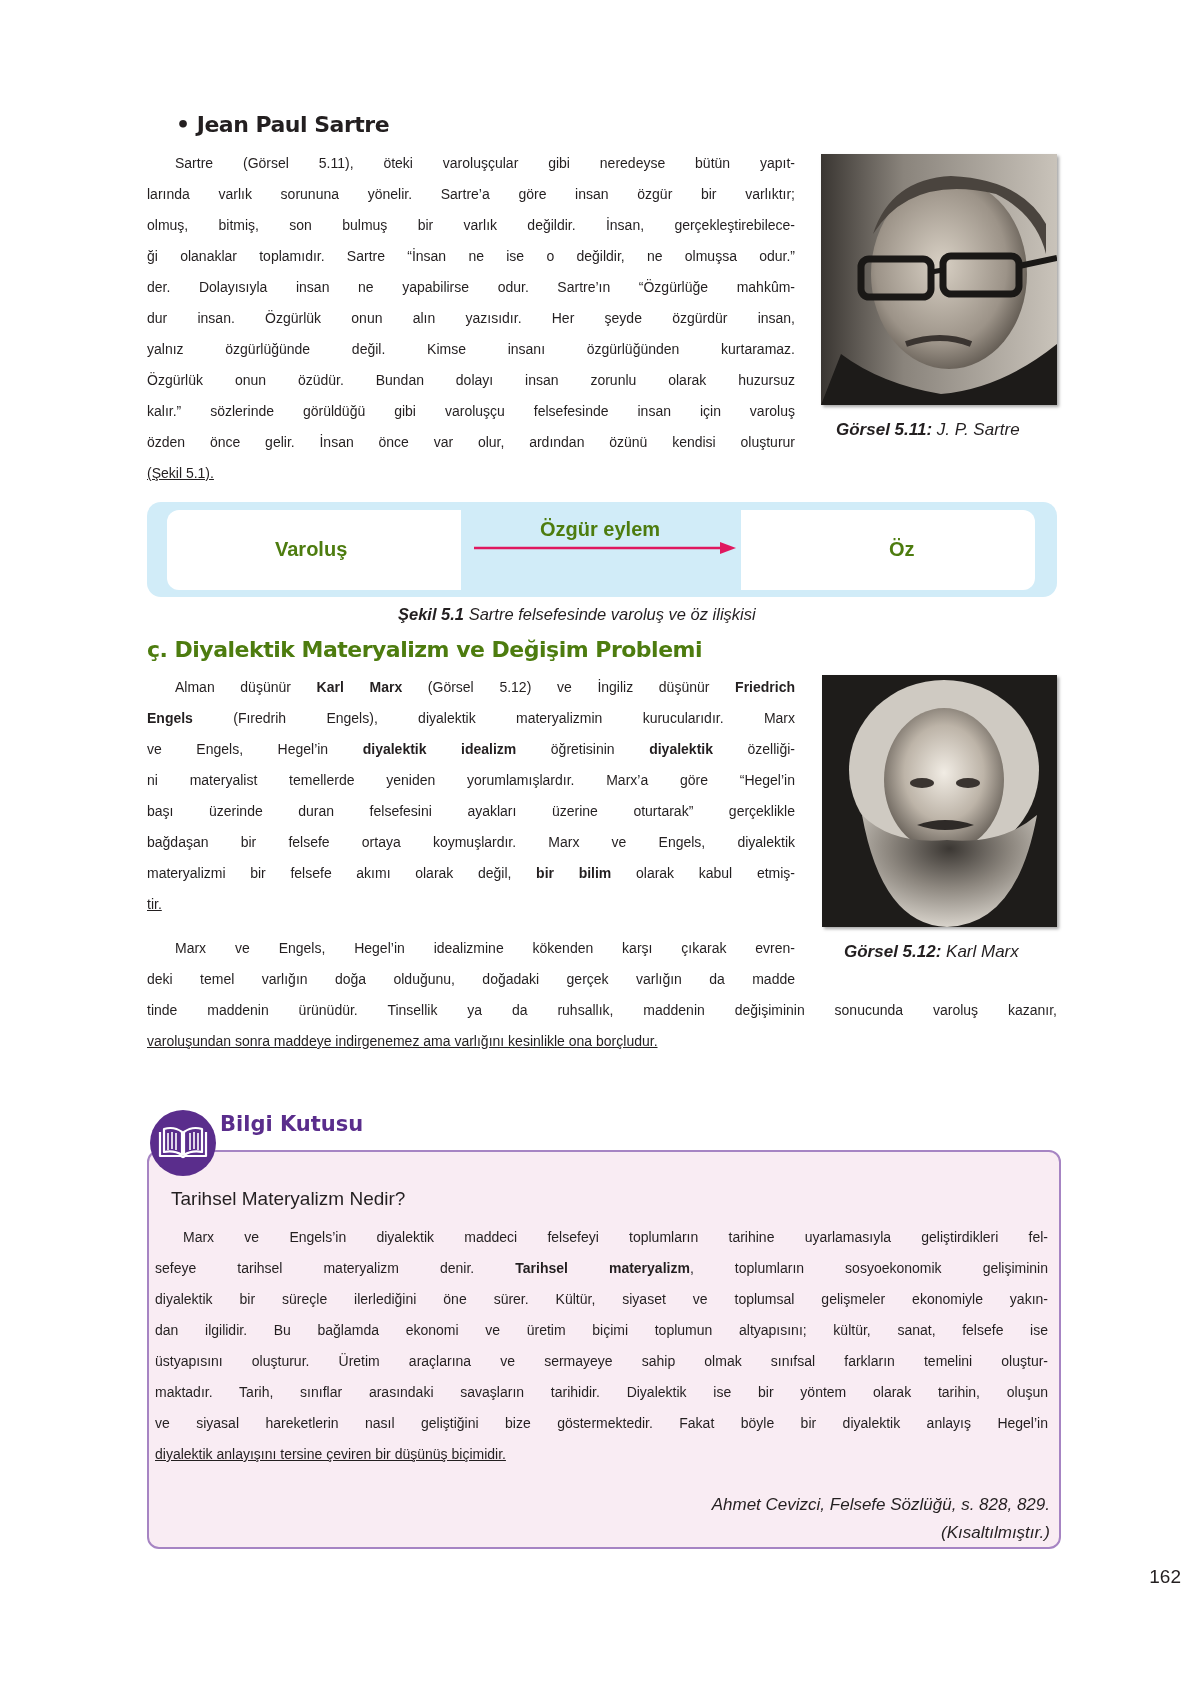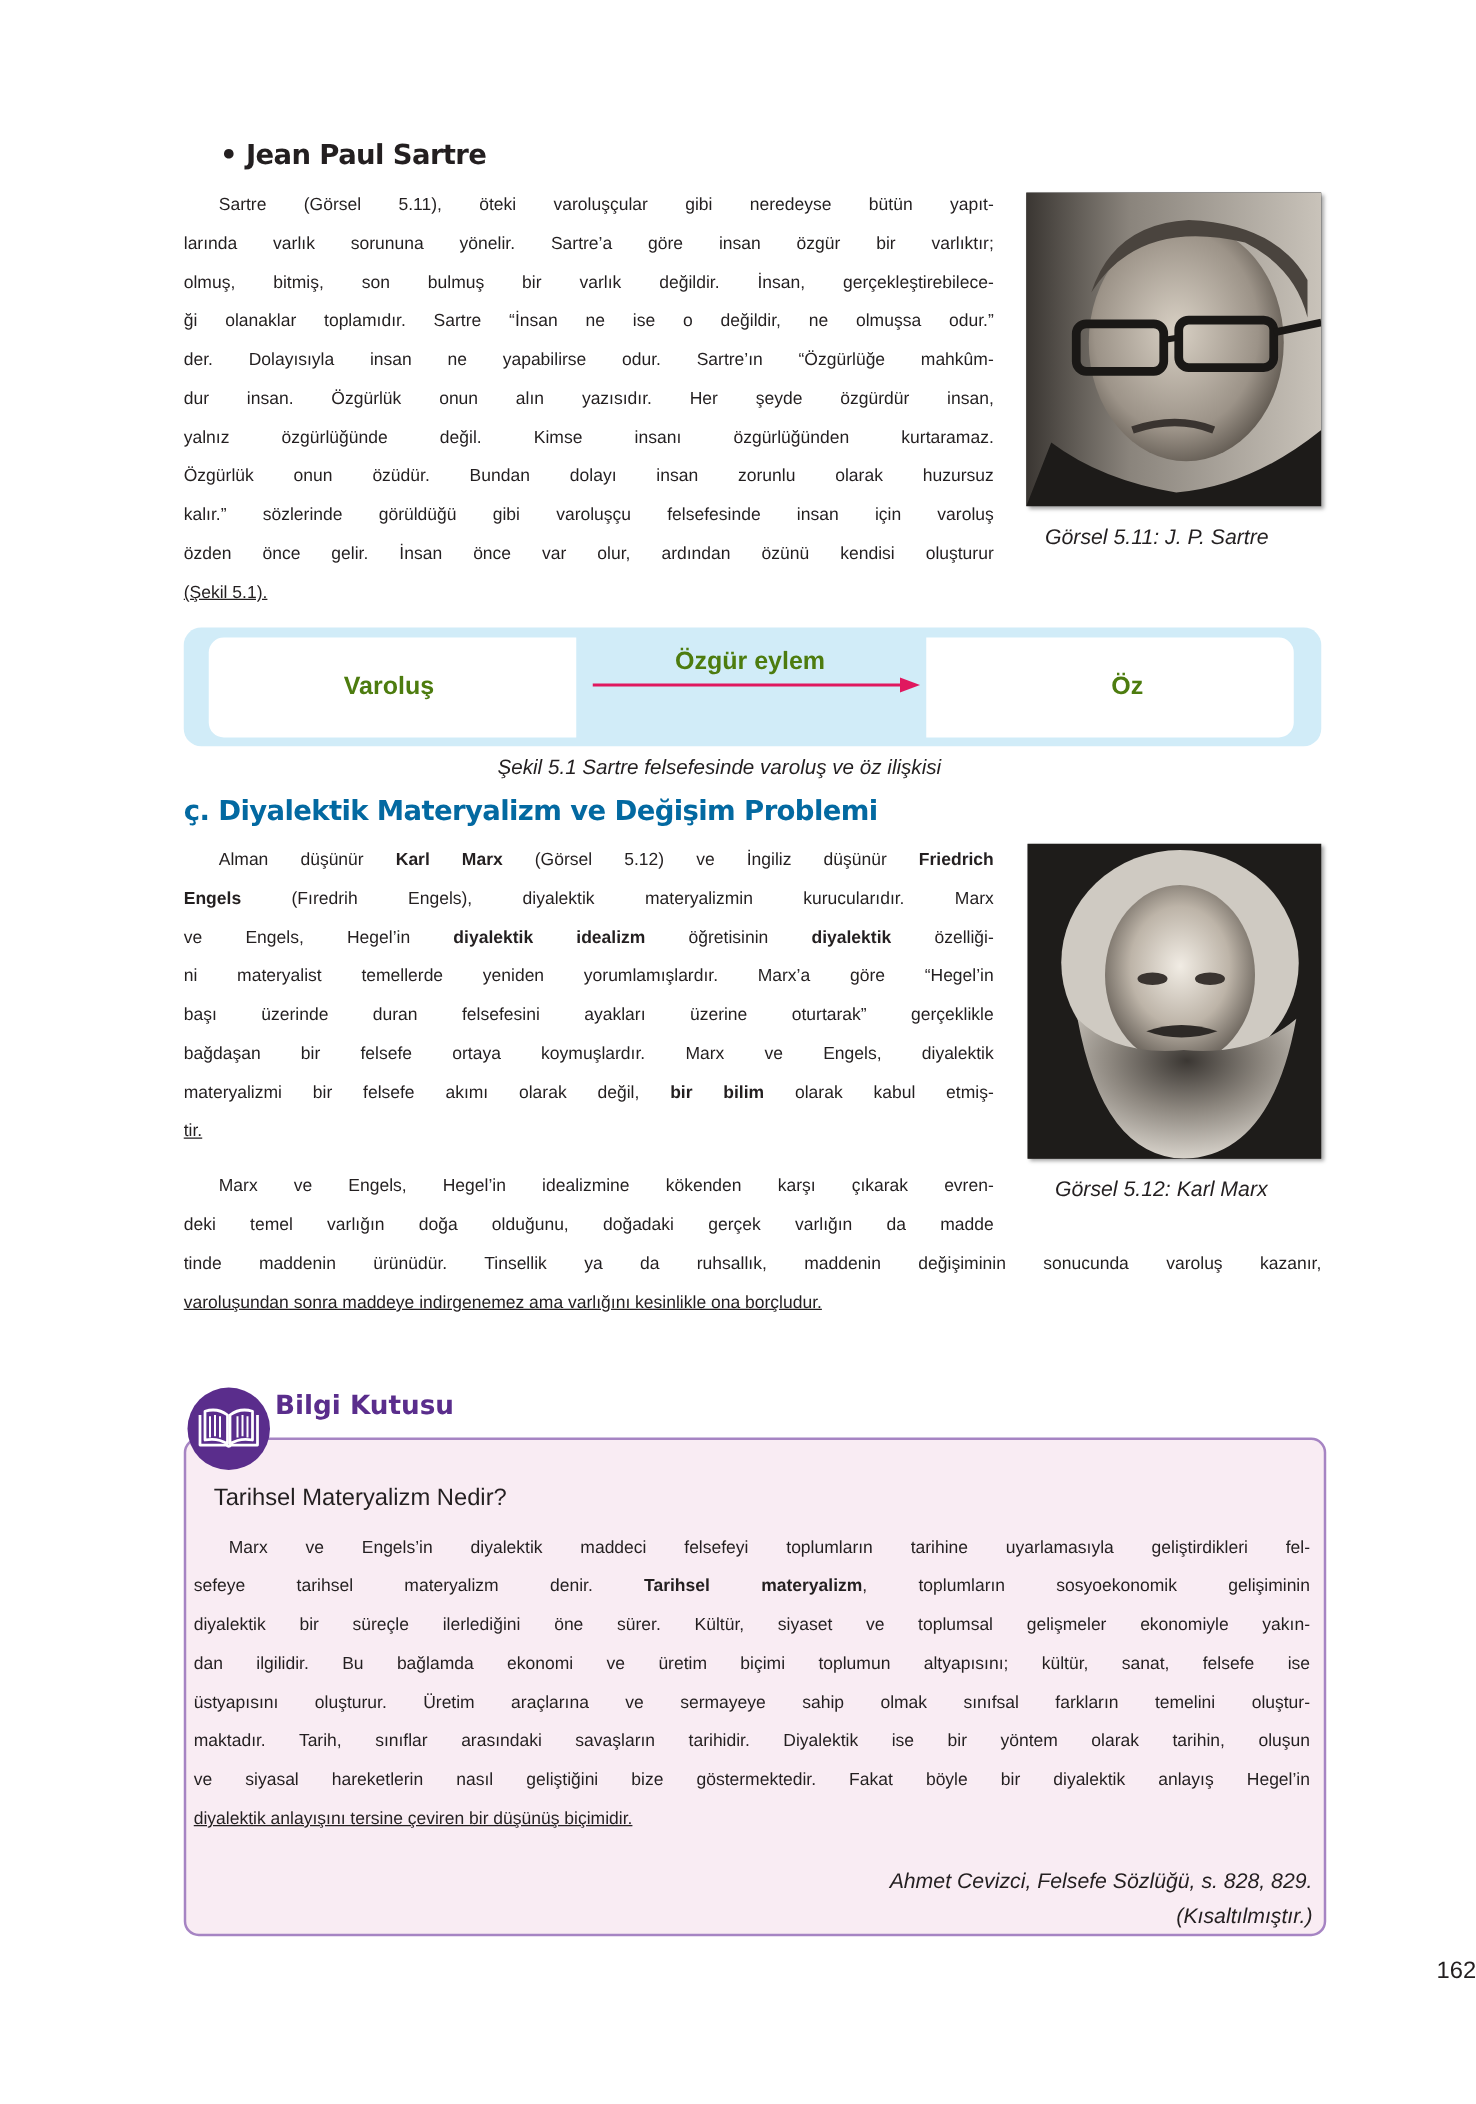--- a/index.html
+++ b/index.html
@@ -4,24 +4,24 @@
 <style>
   html, body { margin: 0; padding: 0; background: #ffffff; }
   body { width: 1181px; height: 1683px; position: relative; overflow: hidden;
          font-family: "Liberation Sans", sans-serif; color: #231f20; }
   .abs { position: absolute; }
   .para { position: absolute; font-size: 14px; line-height: 31px; text-align: justify; color: #231f20; }
   .para .ln { display: block; white-space: nowrap; text-align-last: justify; }
   .para .ln.last { text-align-last: left; text-decoration: underline; }
   .para .ln.ind { text-indent: 28px; }
   .heading-dark { font-family: "DejaVu Sans", sans-serif; font-weight: bold; font-size: 22px; color: #231f20; letter-spacing: -0.5px; }
-  .heading-blue { font-family: "DejaVu Sans", sans-serif; font-weight: bold; font-size: 22px; color: #0369a1; letter-spacing: -0.5px; }
+  .heading-blue { font-family: "DejaVu Sans", sans-serif; font-weight: bold; font-size: 22px; color: #4d7c0f; letter-spacing: -0.5px; }
   .photo { position: absolute; background: #2b2926; box-shadow: 2px 2px 3px rgba(0,0,0,0.35); overflow: hidden; }
   .caption { position: absolute; font-size: 17px; font-style: italic; color: #231f20; white-space: nowrap; }
-  .caption b { font-weight: normal; }
+  .caption b { font-weight: bold; }
   
   .diagram { position: absolute; left: 147px; top: 502px; width: 910px; height: 95px; background: #d1ecf8; border-radius: 14px; }
   .diag-box { position: absolute; top: 8px; height: 80px; background: #ffffff; }
   .diag-label { position: absolute; font-weight: bold; font-size: 20px; color: #4d7c0f; white-space: nowrap; }
   
   .info-box { position: absolute; left: 147px; top: 1150px; width: 910px; height: 395px;
               background: #f9ecf3; border: 2px solid #a684c3; border-radius: 12px; }
   .info-badge { position: absolute; left: 150px; top: 1110px; width: 66px; height: 66px; border-radius: 50%; background: #5a2d8c; }
   .info-title { position: absolute; left: 220px; top: 1112px; font-family: "DejaVu Sans", sans-serif; font-weight: bold; font-size: 21px; color: #5a2d8c; }
 </style>

